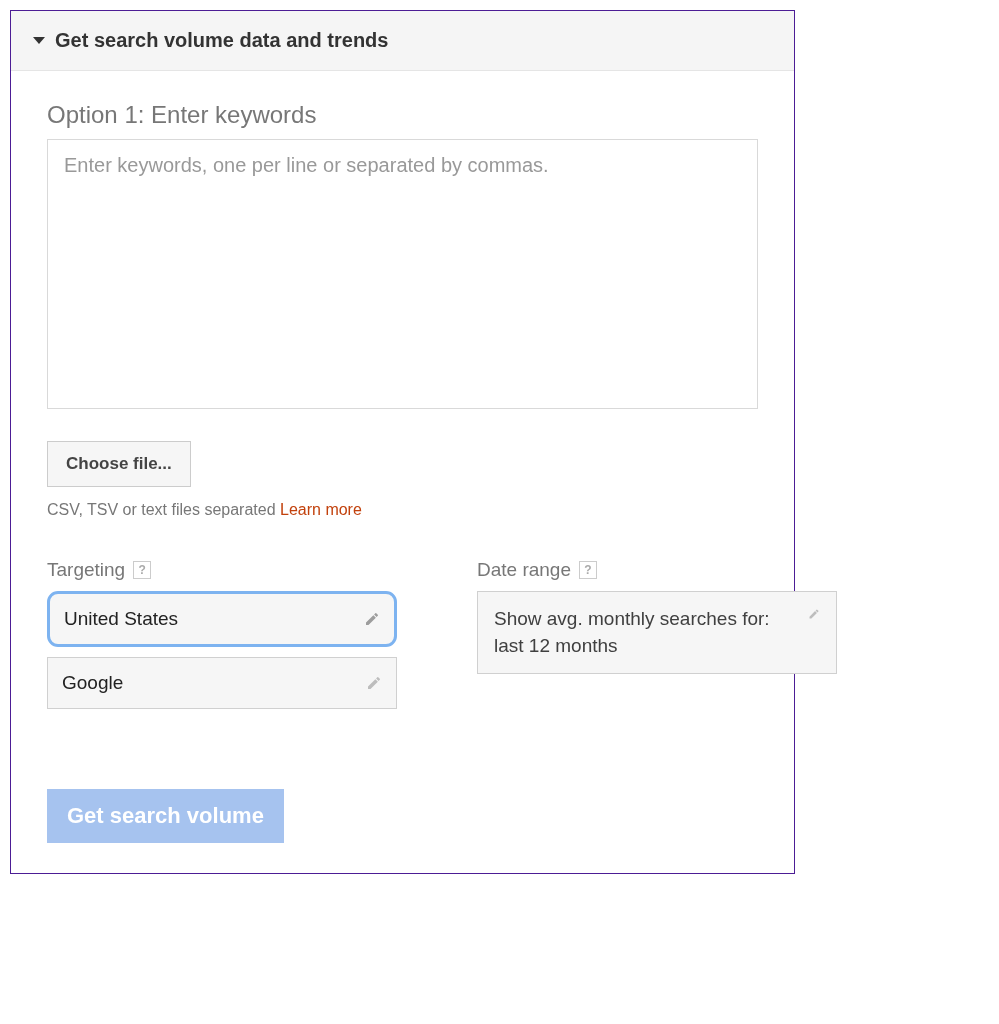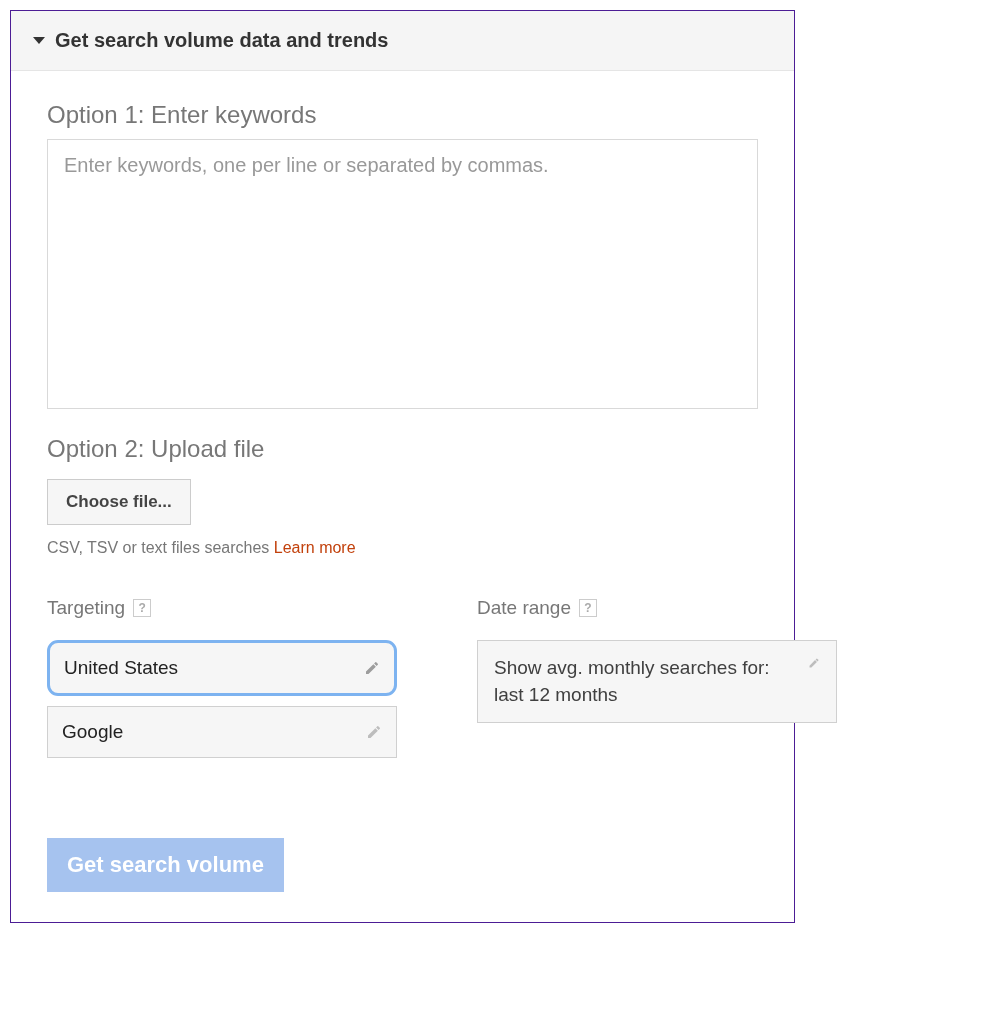--- a/index.html
+++ b/index.html
@@ -90,21 +90,21 @@
     }
     .col-targeting {
       width: 350px;
     }
     .col-daterange {
       width: 360px;
     }
     .section-heading {
       font-size: 19px;
       color: #777;
-      margin-bottom: 21px;
+      margin-bottom: 10px;
       display: flex;
       align-items: center;
       gap: 8px;
     }
     .help-box {
       display: inline-flex;
       align-items: center;
       justify-content: center;
       width: 18px;
       height: 18px;
@@ -179,24 +179,23 @@
     <div class="caret"></div>
     <div class="title">Get search volume data and trends</div>
   </div>
 
   <div class="panel-body">
 
     <div class="option-label">Option 1: Enter keywords</div>
     <textarea class="keywords-textarea" placeholder="Enter keywords, one per line or separated by commas." style=""></textarea>
 
     <div class="option2">
-      <div class="option-label">Option 2: Upload file</div>
       <button class="choose-file-btn">Choose file...</button>
       <div class="file-hint">
-        <span>CSV, TSV or text files searches </span><a href="#">Learn more</a>
+        <span>CSV, TSV or text files separated </span><a href="#">Learn more</a>
       </div>
     </div>
 
     <div class="columns">
       <div class="col col-targeting">
         <div class="section-heading">
           <span>Targeting</span>
           <span class="help-box">?</span>
         </div>
 

